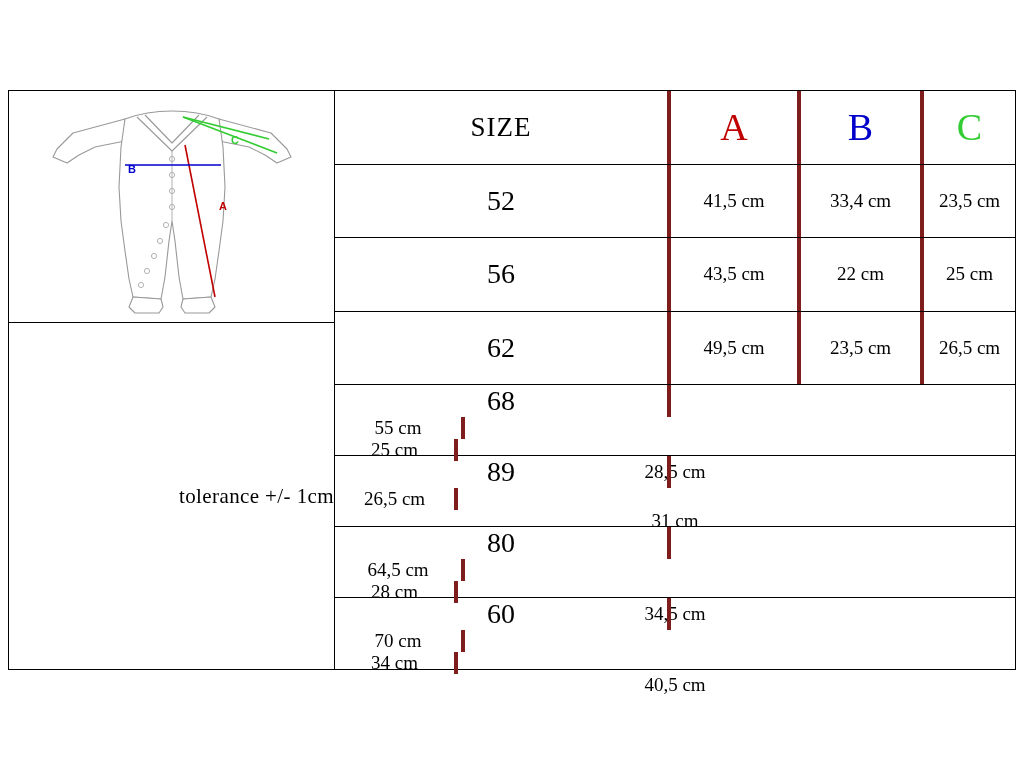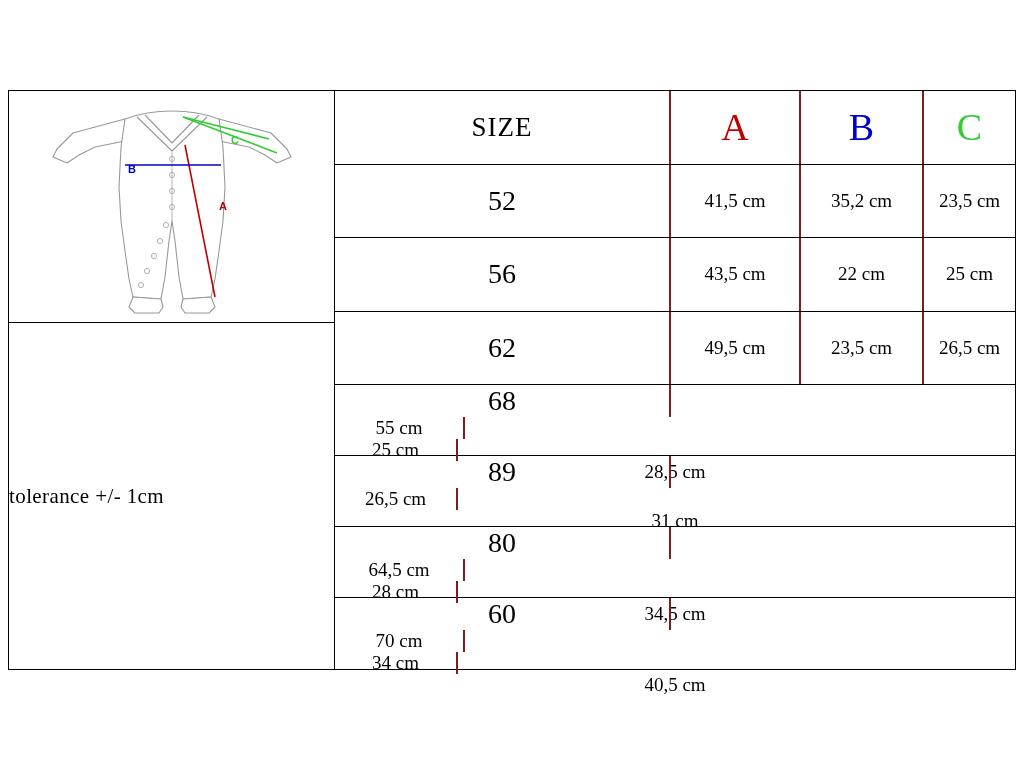--- a/index.html
+++ b/index.html
@@ -37,21 +37,21 @@
   .diagram-cell {
     height: 232px;
     box-sizing: border-box;
     border-bottom: 1px solid #000000;
     position: relative;
   }
   .tolerance-cell {
     flex: 1;
     display: flex;
     align-items: center;
-    justify-content: flex-start;
+    justify-content: flex-end;
   }
   .tolerance-text {
     font-size: 21px;
     letter-spacing: 0.4px;
     color: #000000;
   }
 
   
   .table-col {
     flex: 1;
@@ -68,21 +68,21 @@
   }
   .row.header { height: 78px; }
   .row.data   { height: 78px; }
   .row.data.compact { height: 71px; flex-direction: column; }
 
   .cell {
     box-sizing: border-box;
     display: flex;
     align-items: center;
     justify-content: center;
-    border-right: 2px solid #7f1d1d;
+    border-right: 4px solid #7f1d1d;
   }
   .cell:last-child { border-right: none; }
 
   .c-size { width: 336px; }
   .c-a    { width: 130px; }
   .c-b    { width: 123px; }
   .c-c    { flex: 1; }
 
   .hdr-size {
     font-size: 27px;
@@ -184,21 +184,21 @@
     <div class="row header">
       <div class="cell c-size hdr-size">SIZE</div>
       <div class="cell c-a hdr-a">A</div>
       <div class="cell c-b hdr-b">B</div>
       <div class="cell c-c hdr-c">C</div>
     </div>
 
     <div class="row data">
       <div class="cell c-size size-val">52</div>
       <div class="cell c-a meas-val">41,5 cm</div>
-      <div class="cell c-b meas-val">35,2 cm</div>
+      <div class="cell c-b meas-val">33,4 cm</div>
       <div class="cell c-c meas-val">23,5 cm</div>
     </div>
 
     <div class="row data">
       <div class="cell c-size size-val">56</div>
       <div class="cell c-a meas-val">43,5 cm</div>
       <div class="cell c-b meas-val">22 cm</div>
       <div class="cell c-c meas-val">25 cm</div>
     </div>
 

